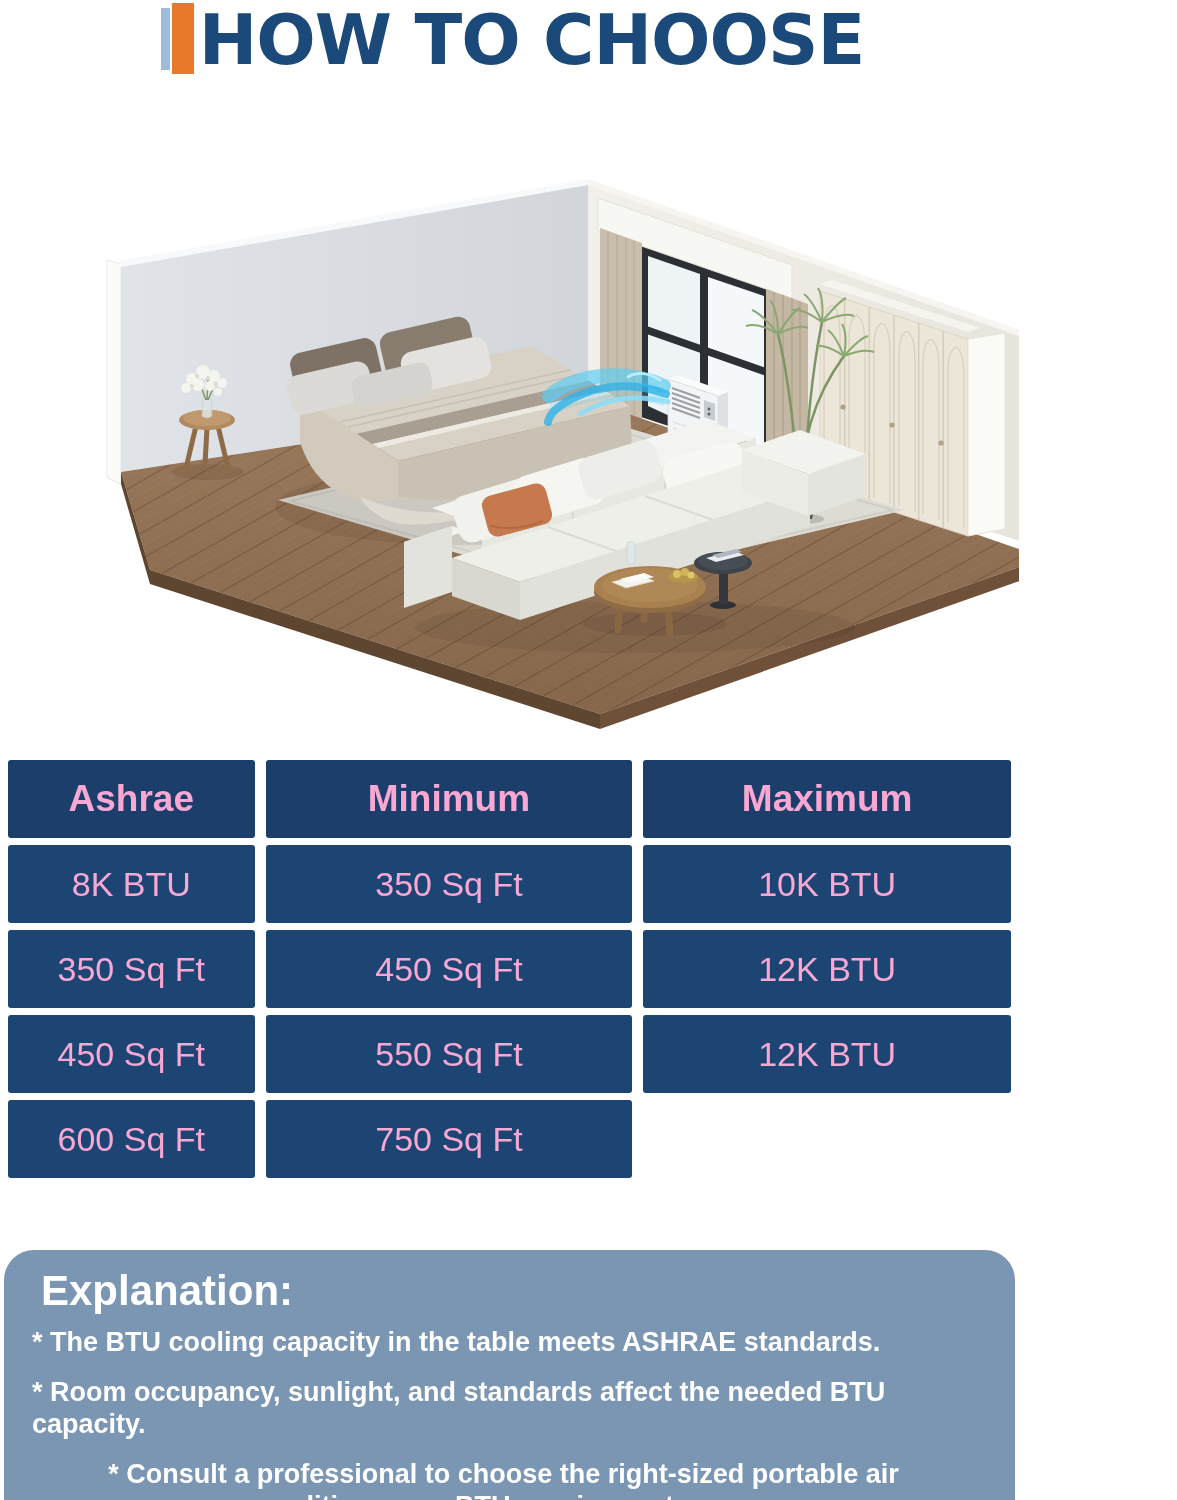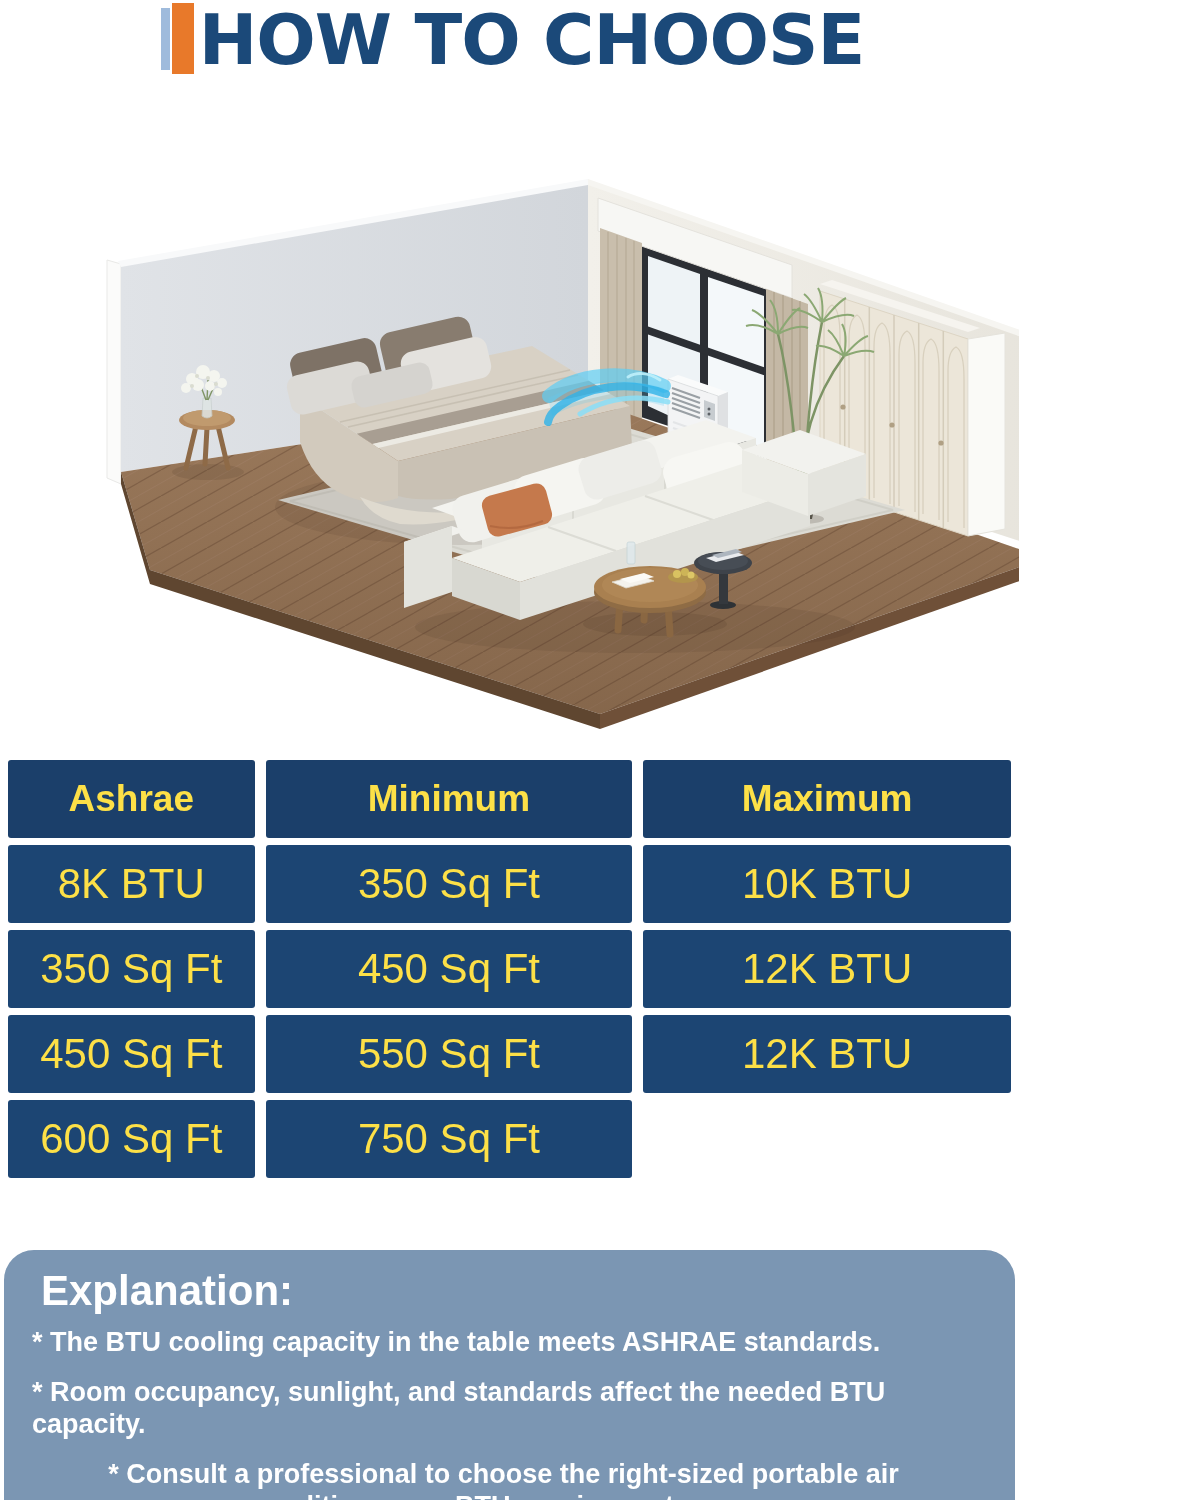--- a/index.html
+++ b/index.html
@@ -11,23 +11,23 @@
   .bar-blue{position:absolute;left:6px;top:6px;width:9px;height:62px;background:#9fbbdc;}
   .bar-orange{position:absolute;left:17px;top:1px;width:22px;height:71px;background:#e8792a;}
   .main-title{margin:0;font-family:"DejaVu Sans","Liberation Sans",sans-serif;
       font-size:70px;line-height:76px;font-weight:700;letter-spacing:-1px;color:#1b4979;}
   
   .room-fig{display:block;margin-top:40px;width:1177px;height:620px;}
   
   .btu-table{margin:18px 8px 0 8px;display:grid;
       grid-template-columns:287fr 427fr 428fr;column-gap:11px;row-gap:7px;}
   .cell{height:78px;display:flex;align-items:center;justify-content:center;
-      color:#fde047;border-radius:3px;}
+      color:#f9a8d4;border-radius:3px;}
   .cell.th{background:#1b3f6a;font-weight:700;font-size:37px;}
-  .cell.td{background:#1c4573;font-weight:400;font-size:42px;
+  .cell.td{background:#1c4573;font-weight:400;font-size:34px;
       font-family:"Liberation Sans",sans-serif;}
   
   .explain{margin:72px 4px 0 4px;background:#7b96b3;border-radius:30px;
       padding:18px 40px 14px 28px;color:#ffffff;box-sizing:border-box;min-height:248px;}
   .explain h2{margin:0 0 12px 9px;font-size:42px;line-height:46px;font-weight:700;}
   .explain p{margin:12px 0 18px 0;font-size:27px;line-height:32px;font-weight:700;
       white-space:pre-wrap;}
   .explain p:last-child{margin-bottom:0;text-align:center;}
 </style>
 </head>

